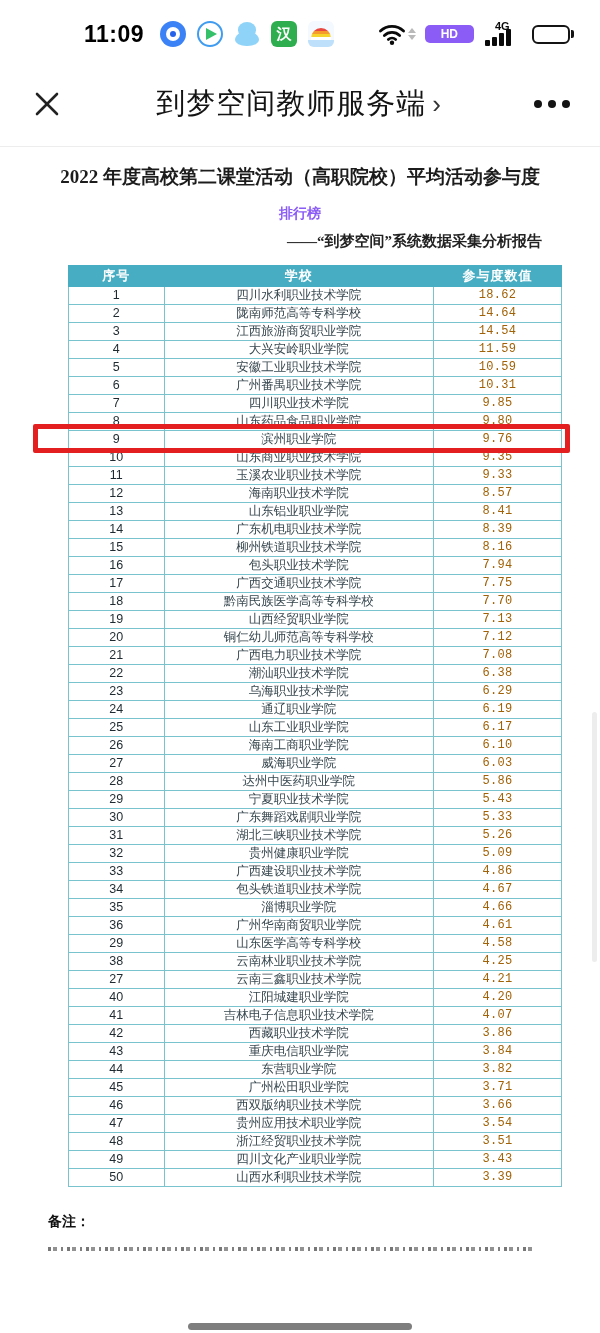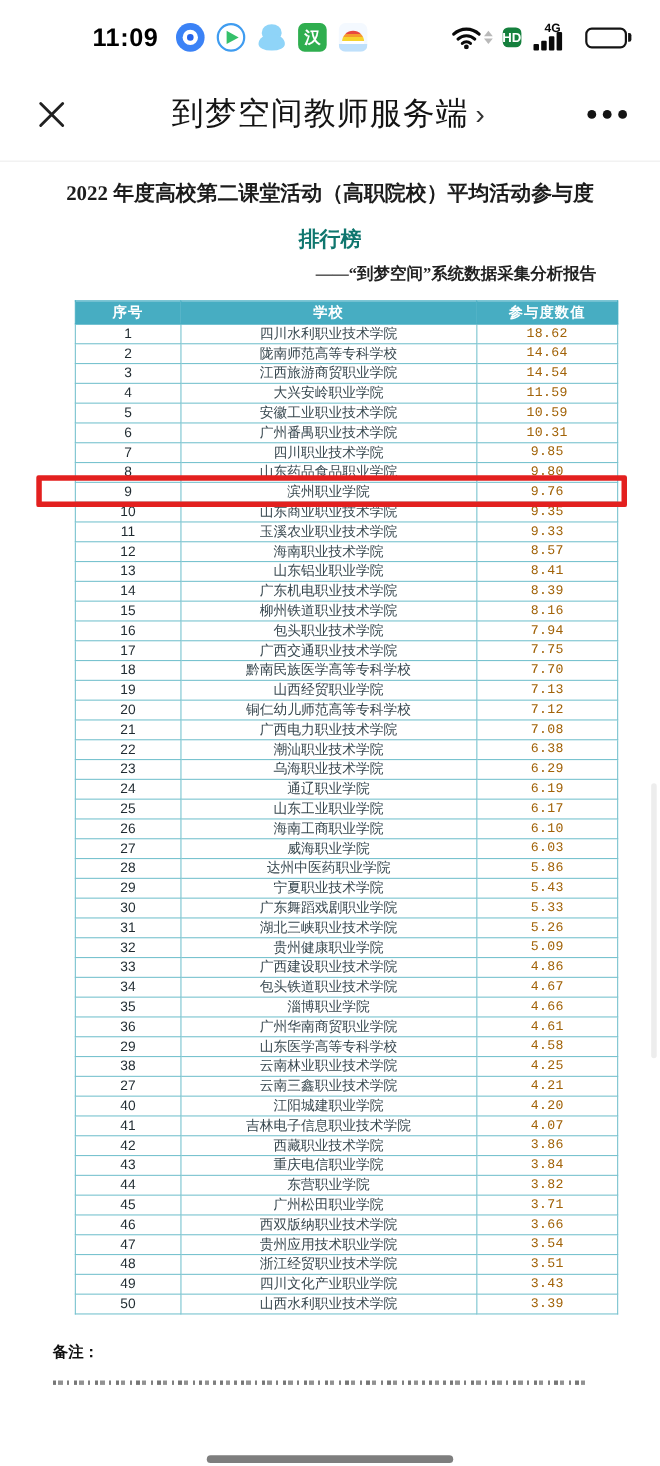--- a/index.html
+++ b/index.html
@@ -28,22 +28,22 @@
   .ic-weather::before { content:""; position:absolute; left:3px; right:3px; top:7px; height:14px;
       border-radius:10px 10px 0 0;
       background:linear-gradient(#e8483f 0 3px,#f59a2d 3px 6px,#f6d32d 6px 9px,#fff 9px 100%); }
   .ic-weather::after { content:""; position:absolute; left:0; right:0; bottom:0; height:7px; background:#bfe0fb; }
 
   .status-right { margin-left:auto; display:flex; align-items:center; gap:9px; }
   .wifi-wrap { display:flex; align-items:center; gap:2px; }
   .updown { display:flex; flex-direction:column; gap:2px; }
   .tri-up    { width:0; height:0; border-left:4px solid transparent; border-right:4px solid transparent; border-bottom:5px solid #b9b9b9; }
   .tri-down  { width:0; height:0; border-left:4px solid transparent; border-right:4px solid transparent; border-top:5px solid #b9b9b9; }
-  .hd-badge { background:#15803d; color:#fff; font-size:12px; font-weight:700; border-radius:5px;
-      padding:2px 0; line-height:14px; }
+  .hd-badge { background:#8b5cf6; color:#fff; font-size:12px; font-weight:700; border-radius:5px;
+      padding:2px 16px; line-height:14px; }
   .sig { position:relative; width:40px; height:26px; }
   .sig .g-label { position:absolute; top:-1px; left:12px; font-size:11px; font-weight:700; color:#0a0a0a; }
   .sig .bars { position:absolute; bottom:1px; left:2px; display:flex; align-items:flex-end; gap:2.5px; }
   .sig .bars i { display:block; width:4.5px; background:#0a0a0a; border-radius:1px; }
   .battery { display:flex; align-items:center; }
   .bat-body { width:38px; height:19px; border:2.5px solid #141414; border-radius:6px; padding:2px; }
   .bat-fill { height:100%; width:55%; background:#f7b52c; border-radius:2px; }
   .bat-cap { width:3px; height:8px; background:#141414; border-radius:0 2px 2px 0; margin-left:1px; }
 
   
@@ -54,21 +54,21 @@
   .nav-title .chev { font-weight:300; color:#333; margin-left:6px; font-size:26px; }
   .more-dots { display:flex; gap:6px; flex:0 0 auto; cursor:pointer; }
   .more-dots i { width:8px; height:8px; border-radius:50%; background:#141414; }
   .nav-divider { height:1px; background:#ededed; }
 
   
   .doc { padding-top:17px; position:relative; }
   .doc-title { text-align:center; font-family:"Liberation Serif","DejaVu Serif",serif;
       font-weight:700; font-size:19px; color:#1c1c1c; line-height:26px; }
   .doc-title2 { text-align:center; font-family:"Liberation Serif","DejaVu Serif",serif;
-      font-weight:700; font-size:19px; color:#0f766e; margin-top:15px; }
+      font-weight:700; font-size:14px; color:#8b5cf6; margin-top:15px; }
   .doc-sub { text-align:right; padding-right:58px; margin-top:9px; font-size:15px; font-weight:700;
       font-family:"Liberation Serif","DejaVu Serif",serif; color:#222; }
 
   .table-wrap { position:relative; width:515px; margin:14px 0 0 47px;padding-left:21px; }
   table.rank { width:100%; border-collapse:collapse; table-layout:fixed; }
   table.rank th { background:#47adc2; color:#fff; font-size:13px; font-weight:600;
       height:21px; border:1px solid #47adc2; letter-spacing:1px; }
   table.rank td { border:1px solid #79c3cf; text-align:center; height:18px;
       line-height:17px; overflow:hidden; white-space:nowrap; }
   .col-rank  { width:19.4%; }

